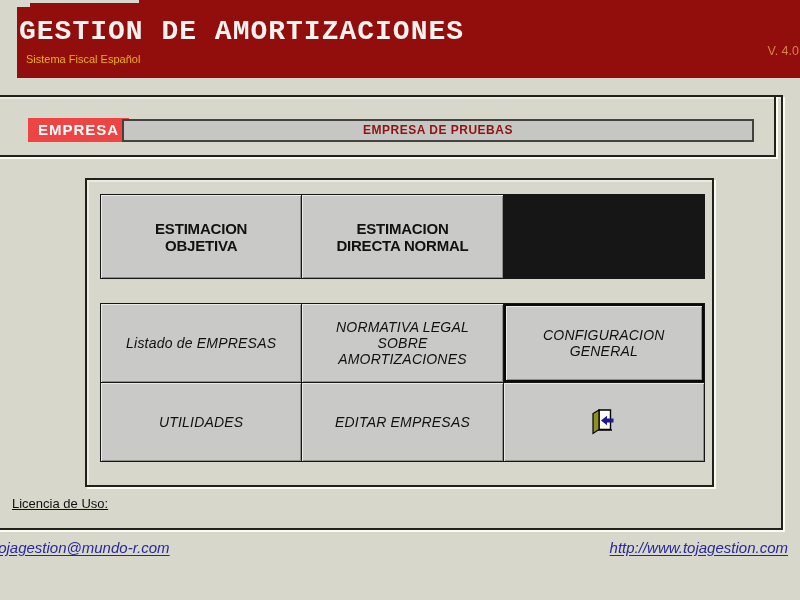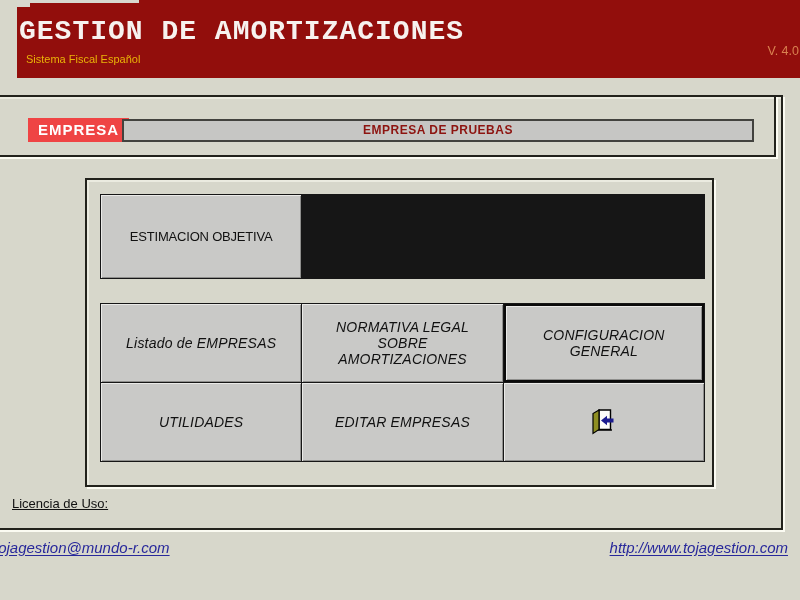--- a/index.html
+++ b/index.html
@@ -71,21 +71,21 @@
   }
   .block-top    { top:14px;  height:85px; }
   .block-bottom { top:123px; height:159px; grid-template-rows:1fr 1fr; }
   .btn {
     background:#c9c9c7;
     display:flex; align-items:center; justify-content:center;
     text-align:center; color:#111111;
     box-shadow: inset 1px 1px 0 #eaeae8, inset -1px -1px 0 #8f8f8d;
     cursor:default;
   }
-  .btn-caps  { font-weight:normal; font-size:13px; letter-spacing:-0.2px; }
+  .btn-caps  { font-weight:bold; font-size:15px; letter-spacing:-0.2px; }
   .btn-caps span { max-width:160px; }
   .btn-italic { font-style:italic; font-size:14px; letter-spacing:0.2px; }
   .btn-italic span { max-width:175px; }
   .btn-default { box-shadow: inset 0 0 0 2px #0a0a0a, inset 3px 3px 0 #eaeae8, inset -3px -3px 0 #8f8f8d; }
   .exit-icon-svg { width:28px; height:30px; display:block; }
   
   .license-label {
     position:absolute; left:18px; top:399px;
     font-size:13px; color:#111111;text-decoration:underline;
   }
@@ -117,20 +117,23 @@
       <div class="empresa-label">EMPRESA</div>
       <div class="empresa-field">EMPRESA DE PRUEBAS</div>
     </div>
 
     <div class="buttons-frame">
 
       <div class="btn-block block-top">
         <div class="btn btn-caps">
           <span>ESTIMACION OBJETIVA</span>
         </div>
+        <div class="btn btn-caps">
+          <span>ESTIMACION DIRECTA NORMAL</span>
+        </div>
       </div>
 
       <div class="btn-block block-bottom">
         <div class="btn btn-italic">
           <span>Listado de EMPRESAS</span>
         </div>
         <div class="btn btn-italic">
           <span>NORMATIVA LEGAL SOBRE AMORTIZACIONES</span>
         </div>
         <div class="btn btn-italic btn-default">

